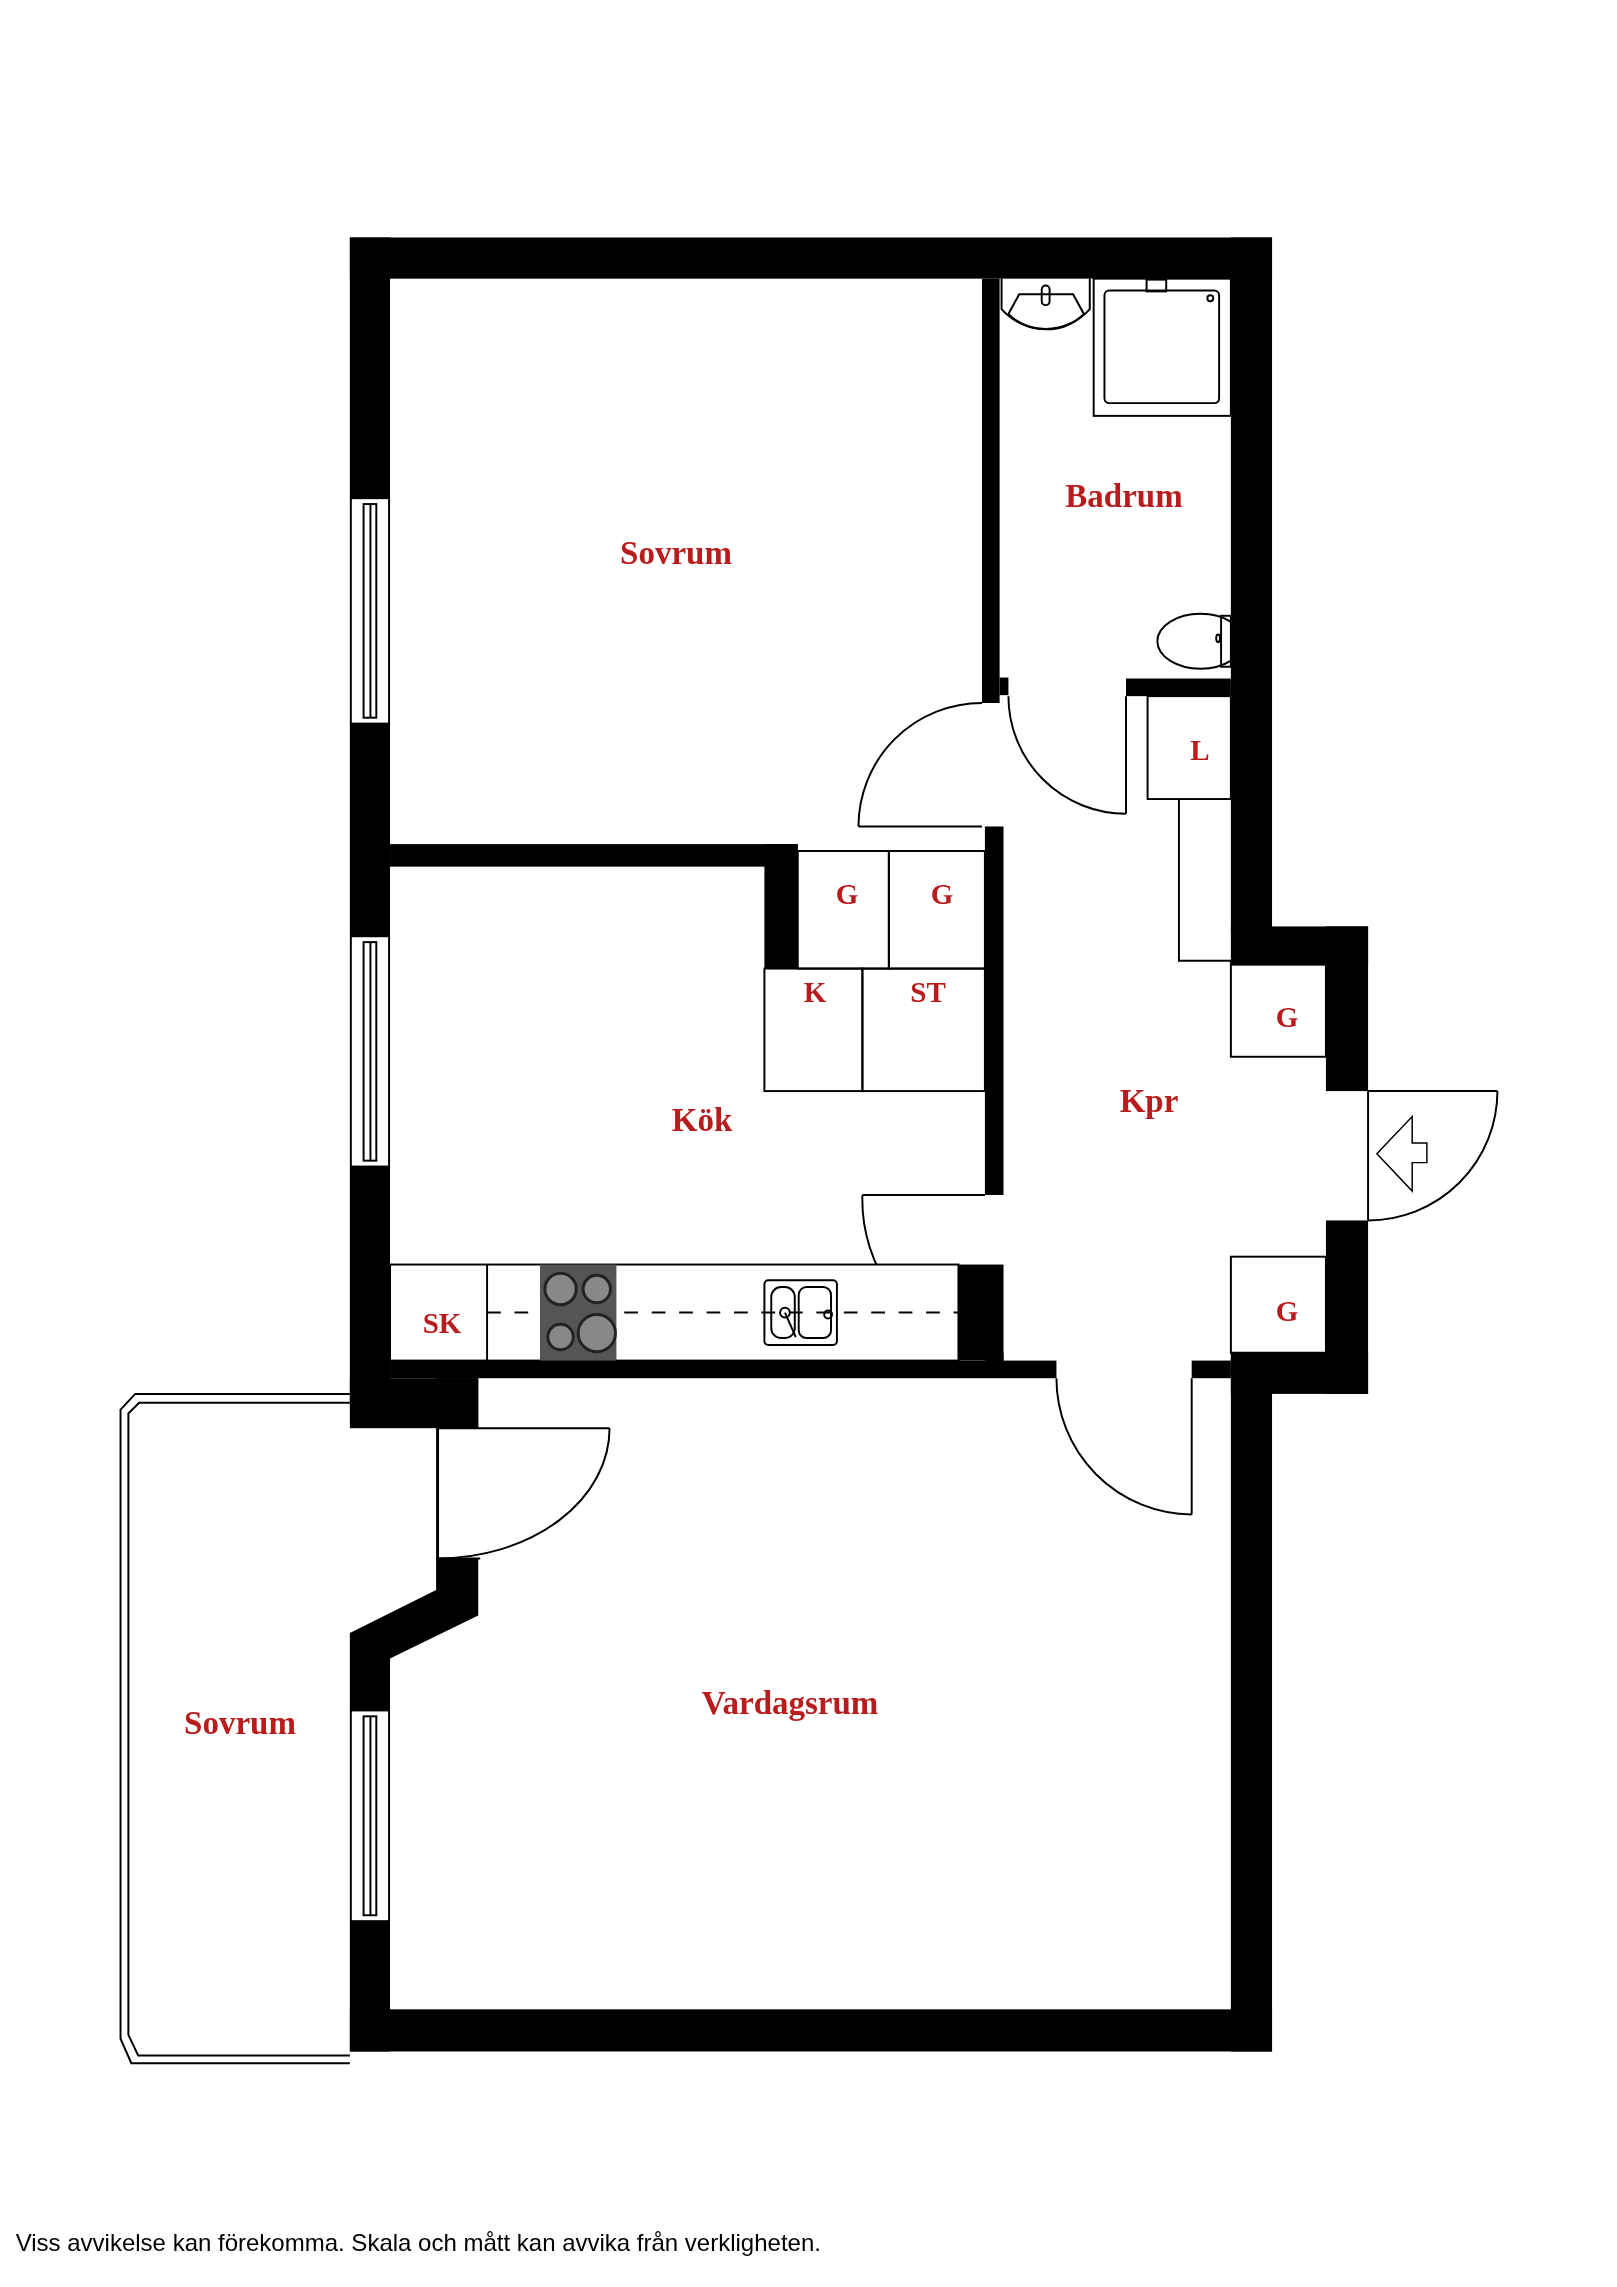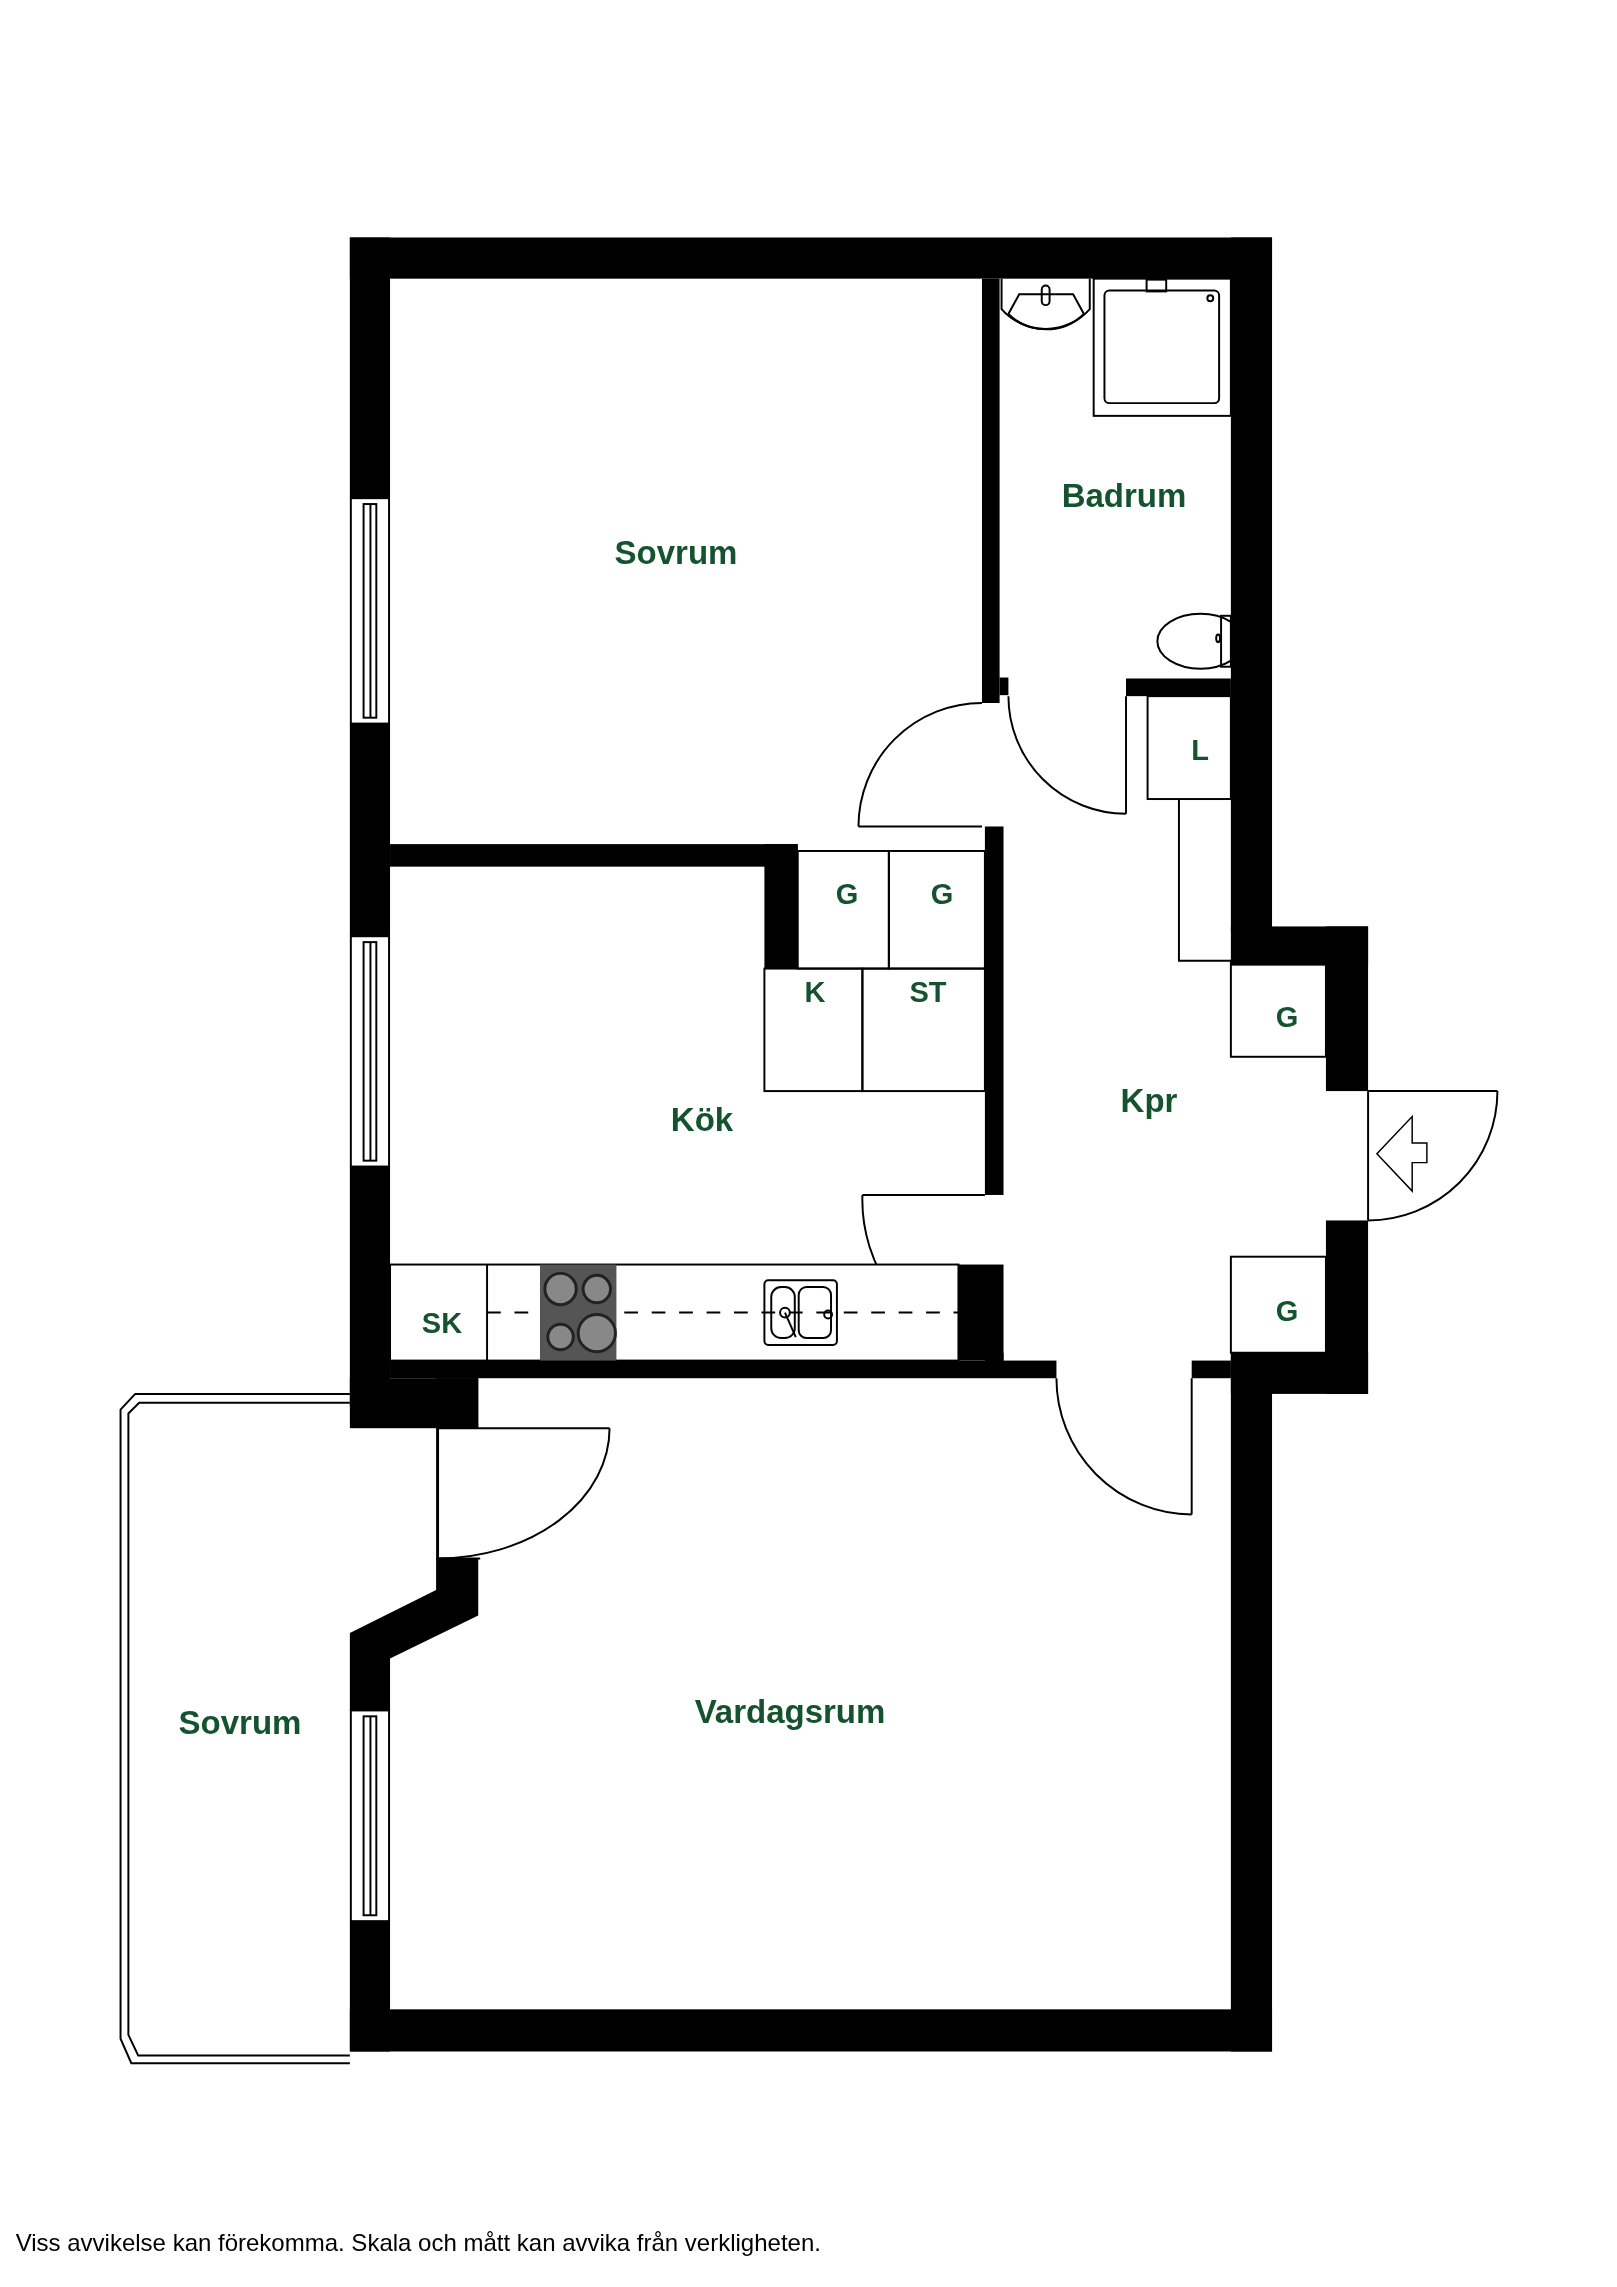--- a/index.html
+++ b/index.html
@@ -1,18 +1,18 @@
 <!DOCTYPE html>
 <html><head>
 <meta charset="utf-8">
 <style>
   html, body { margin:0; padding:0; background:#ffffff; }
   body { width:1617px; height:2288px; position:relative; overflow:hidden; font-family:"DejaVu Sans", sans-serif; }
   svg.plan { position:absolute; left:0; top:0; }
-  .lbl { position:absolute; font-family:Liberation Sans, sans-serif; font-weight:bold; color:#14532d; transform:translate(-50%,-50%); white-space:nowrap; }
+  .lbl { position:absolute; font-family:Liberation Serif, serif; font-weight:bold; color:#b91c1c; transform:translate(-50%,-50%); white-space:nowrap; }
   .room { font-size:33px; }
   .unit { font-size:29px; }
   .footer { position:absolute; left:15.7px; top:2229px; font-family:"Liberation Sans", sans-serif; font-size:24px; color:#000; }
 </style>
 </head>
 <body>
 
 <svg class="plan" width="1617" height="2288" viewBox="0 0 1650 2334">
   <g fill="#000">
 
@@ -159,21 +159,21 @@
       <rect x="1246" y="628" width="10" height="52"></rect>
       <ellipse cx="1243" cy="651" rx="2" ry="4"></ellipse>
     </g>
   </g>
 </svg>
 
 <div class="lbl room" style="left:676px;top:553px;text-align:right;">Sovrum</div>
 <div class="lbl room" style="left:1124px;top:496px;">Badrum</div>
 <div class="lbl room" style="left:702px;top:1120px;">Kök</div>
 <div class="lbl room" style="left:1149px;top:1101px;">Kpr</div>
-<div class="lbl room" style="left:790px;top:1703px;margin-top:9px;">Vardagsrum</div>
+<div class="lbl room" style="left:790px;top:1703px;">Vardagsrum</div>
 <div class="lbl room" style="left:240px;top:1723px;">Sovrum</div>
 
 <div class="lbl unit" style="left:847px;top:894px;">G</div>
 <div class="lbl unit" style="left:942px;top:894px;">G</div>
 <div class="lbl unit" style="left:815px;top:992px;">K</div>
 <div class="lbl unit" style="left:928px;top:992px;">ST</div>
 <div class="lbl unit" style="left:1200px;top:750px;">L</div>
 <div class="lbl unit" style="left:1287px;top:1017px;">G</div>
 <div class="lbl unit" style="left:1287px;top:1311px;">G</div>
 <div class="lbl unit" style="left:442px;top:1323px;">SK</div>

